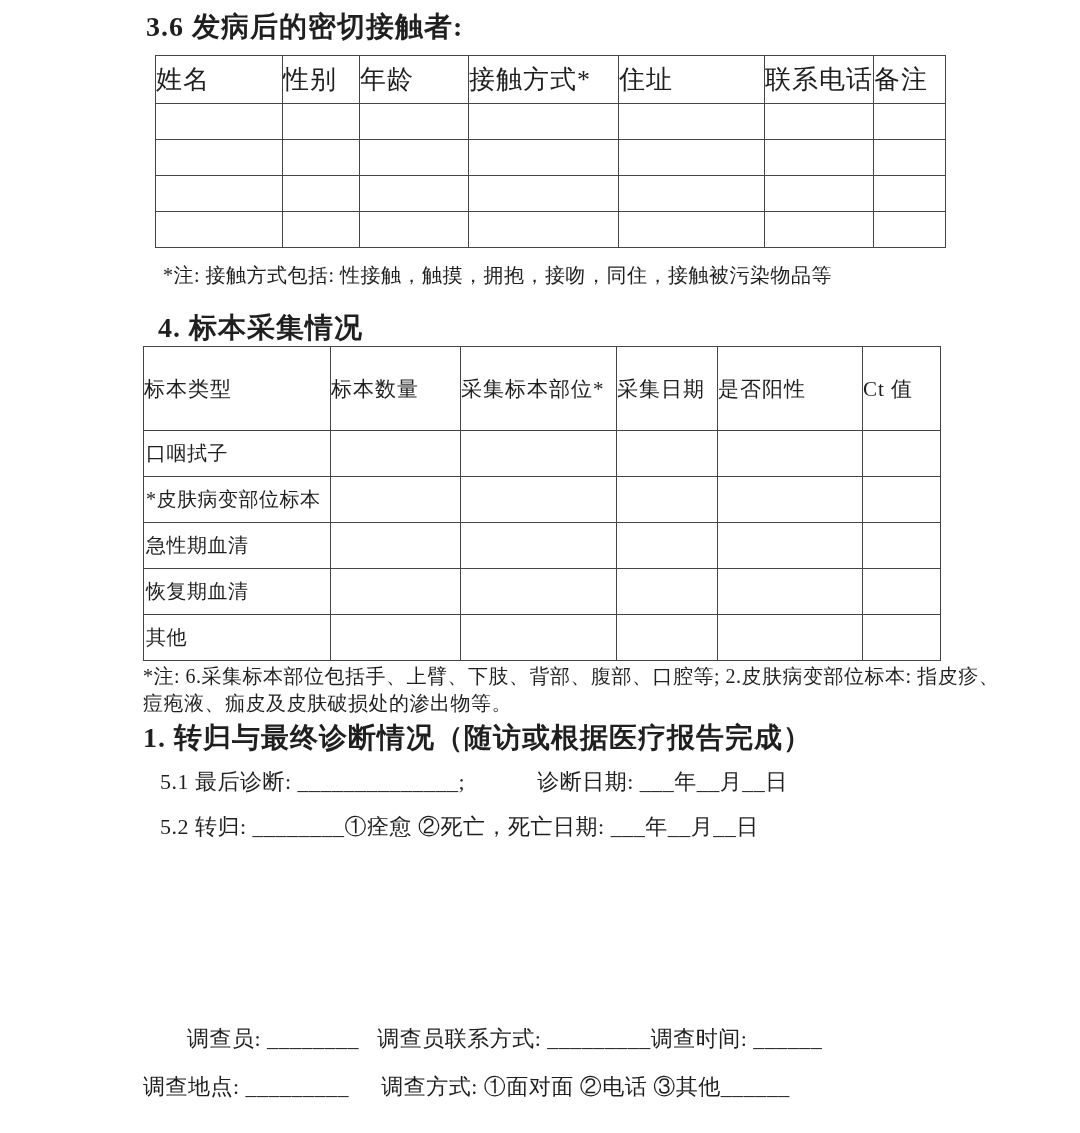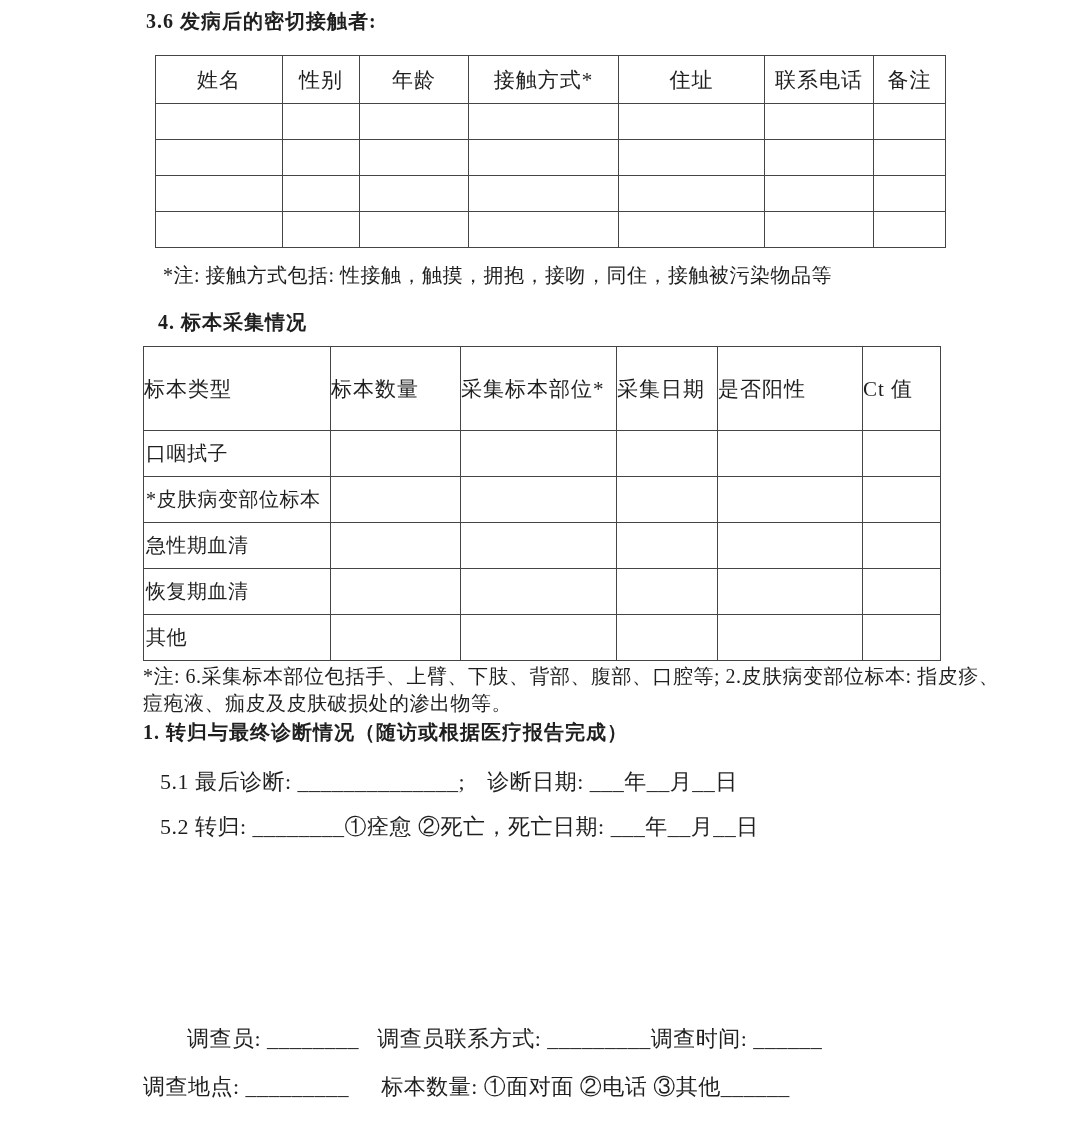--- a/index.html
+++ b/index.html
@@ -8,21 +8,21 @@
     position: relative;
     width: 1080px;
     height: 1133px;
     background: #ffffff;
     font-family: "Liberation Serif", "DejaVu Serif", serif;
     color: #1f1f1f;
     overflow: hidden;
   }
   .sec-title {
     position: absolute;
-    font-size: 20px;
+    font-size: 28px;
     font-weight: 700;
     letter-spacing: 1px;
     white-space: nowrap;
   }
   .note {
     position: absolute;
     font-size: 20px;
     letter-spacing: 0.5px;
     white-space: nowrap;
   }
@@ -30,28 +30,28 @@
     position: absolute;
     border-collapse: collapse;
     table-layout: fixed;
   }
   th, td {
     border: 1px solid #454545;
     font-weight: 400;
     overflow: hidden;
   }
   .t1 { left: 155px; top: 55px; width: 790px; }
-  .t1 th { height: 48px; font-size: 21px; text-align: center; vertical-align: middle; letter-spacing: 1px; }
+  .t1 th { height: 48px; font-size: 26px; text-align: left; vertical-align: middle; letter-spacing: 1px; }
   .t1 td { height: 36px; }
   .t2 { left: 143px; top: 346px; width: 797px; }
   .t2 th { height: 84px; font-size: 21px; text-align: left; vertical-align: middle; letter-spacing: 1px; }
   .t2 td { height: 46px; font-size: 20px; vertical-align: middle; }
   .t2 td.rowlabel { text-align: left; padding-left: 2px; letter-spacing: 0.5px; white-space: nowrap; }
   .line { position: absolute; font-size: 22px; letter-spacing: 0.5px; white-space: nowrap; }
-  .line .gap-lg { margin-left: 22px; }
+  .line .gap-lg { margin-left: 72px; }
   .seg-gap { margin-right: 18px; }
   .seg-gap-lg { margin-right: 32px; }
 </style>
 </head>
 <body>
 
 <div class="page">
 
   <div class="sec-title" style="left:146px; top:8px;">3.6 发病后的密切接触者:</div>
 
@@ -192,16 +192,16 @@
     <span>5.1 最后诊断: ______________;</span><span class="gap-lg">诊断日期: ___年__月__日</span>
   </div>
 
   <div class="line" style="left:160px; top:812px;">5.2 转归: ________①痊愈 ②死亡，死亡日期: ___年__月__日</div>
 
   <div class="line" style="left:143px; top:1024px;margin-left:44px;">
     <span class="seg-gap">调查员: ________</span><span>调查员联系方式: _________</span><span>调查时间: ______</span>
   </div>
 
   <div class="line" style="left:143px; top:1072px;">
-    <span class="seg-gap-lg">调查地点: _________</span><span>标本数量: ①面对面 ②电话 ③其他______</span>
+    <span class="seg-gap-lg">调查地点: _________</span><span>调查方式: ①面对面 ②电话 ③其他______</span>
   </div>
 
 </div>
 
 </body></html>

